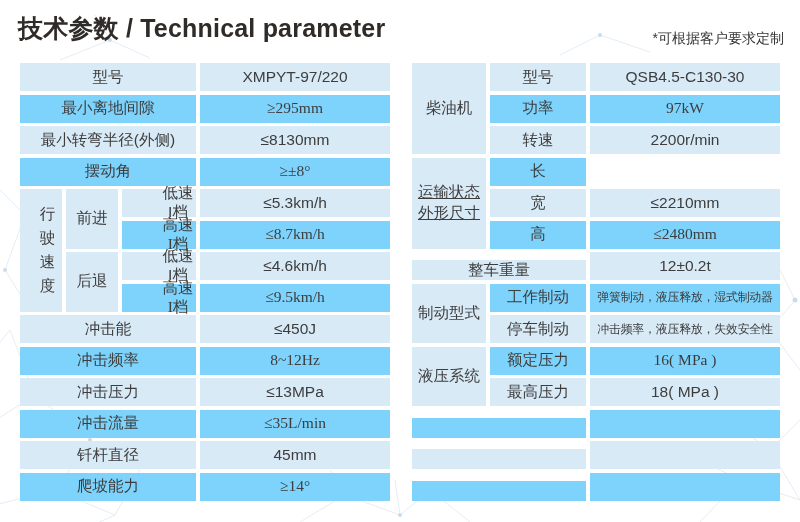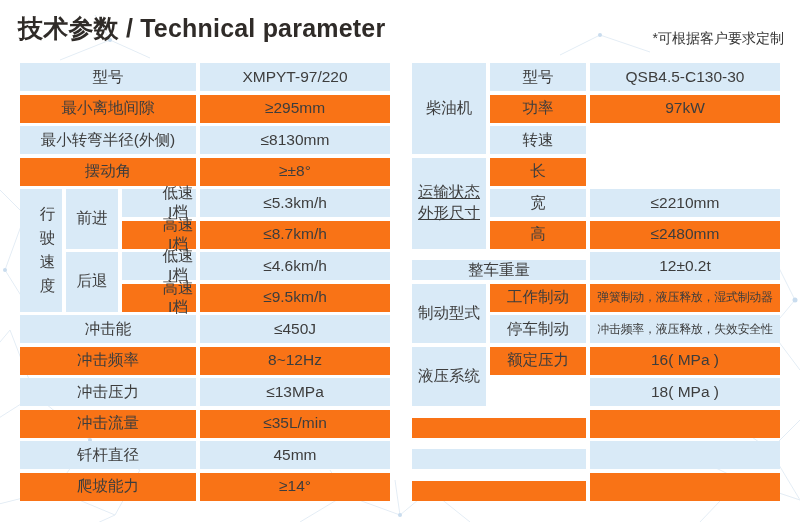--- a/index.html
+++ b/index.html
@@ -24,21 +24,21 @@
   .grid-left{left:20px;width:370px;grid-template-columns:42px 52px 74px 1fr;}
   .grid-right{left:412px;width:368px;grid-template-columns:74px 96px 1fr;}
   .cell{
     display:flex;align-items:center;justify-content:center;text-align:center;
     font-size:15.5px;line-height:1.2;font-weight:500;color:#3d3d3d;
     padding:0 2px;box-sizing:border-box;
   }
   .val{font-weight:400;text-align:right;}
   .small{font-size:12px;letter-spacing:-.3px;font-weight:400;}
   .b{background:#d9eaf7;}
-  .g{background:#f97316;}
+  .g{background:#7dd3fc;font-family:Liberation Serif, serif;}
   .span13{grid-column:1/4;}
   .c1{grid-column:1;} .c2{grid-column:2;} .c3{grid-column:3;padding-left:40px;} .c4{grid-column:4;}
   .rc12{grid-column:1/3;margin-top:8px;} .rc2{grid-column:2;} .rc3{grid-column:3;}
   .vtext span{display:inline-block;width:1.1em;line-height:1.55;word-break:break-all;margin-left:13px;}
   .wrap span{display:inline-block;width:4.3em;word-break:break-all;line-height:1.35;text-decoration:underline;}
 </style>
 </head>
 <body>
 
 <svg class="bgdeco" width="800" height="522" viewBox="0 0 800 522">
@@ -116,20 +116,21 @@
 </div>
 
 <div class="spec-grid grid-right">
 
   <div class="cell b c1" style="grid-row:1/4">柴油机</div>
   <div class="cell b rc2" style="grid-row:1">型号</div>
   <div class="cell b val rc3" style="grid-row:1">QSB4.5-C130-30</div>
   <div class="cell g rc2" style="grid-row:2">功率</div>
   <div class="cell g val rc3" style="grid-row:2">97kW</div>
   <div class="cell b rc2" style="grid-row:3">转速</div>
+  <div class="cell b val rc3" style="grid-row:3">2200r/min</div>
 
   <div class="cell b c1 wrap" style="grid-row:4/7">
       <span>运输状态外形尺寸</span>
     </div>
   <div class="cell g rc2" style="grid-row:4">长</div>
   <div class="cell b rc2" style="grid-row:5">宽</div>
   <div class="cell b val rc3" style="grid-row:5">≤2210mm</div>
   <div class="cell g rc2" style="grid-row:6">高</div>
   <div class="cell g val rc3" style="grid-row:6">≤2480mm</div>
 
@@ -138,20 +139,21 @@
 
   <div class="cell b c1" style="grid-row:8/10">制动型式</div>
   <div class="cell g rc2" style="grid-row:8">工作制动</div>
   <div class="cell g small rc3" style="grid-row:8">弹簧制动，液压释放，湿式制动器</div>
   <div class="cell b rc2" style="grid-row:9">停车制动</div>
   <div class="cell b small rc3" style="grid-row:9">冲击频率，液压释放，失效安全性</div>
 
   <div class="cell b c1" style="grid-row:10/12">液压系统</div>
   <div class="cell g rc2" style="grid-row:10">额定压力</div>
   <div class="cell g val rc3" style="grid-row:10">16( MPa )</div>
+  <div class="cell b rc2" style="grid-row:11">最高压力</div>
   <div class="cell b val rc3" style="grid-row:11">18( MPa )</div>
 
   <div class="cell g rc12" style="grid-row:12"></div>
   <div class="cell g rc3" style="grid-row:12"></div>
   <div class="cell b rc12" style="grid-row:13"></div>
   <div class="cell b rc3" style="grid-row:13"></div>
   <div class="cell g rc12" style="grid-row:14"></div>
   <div class="cell g rc3" style="grid-row:14"></div>
 </div>
 

